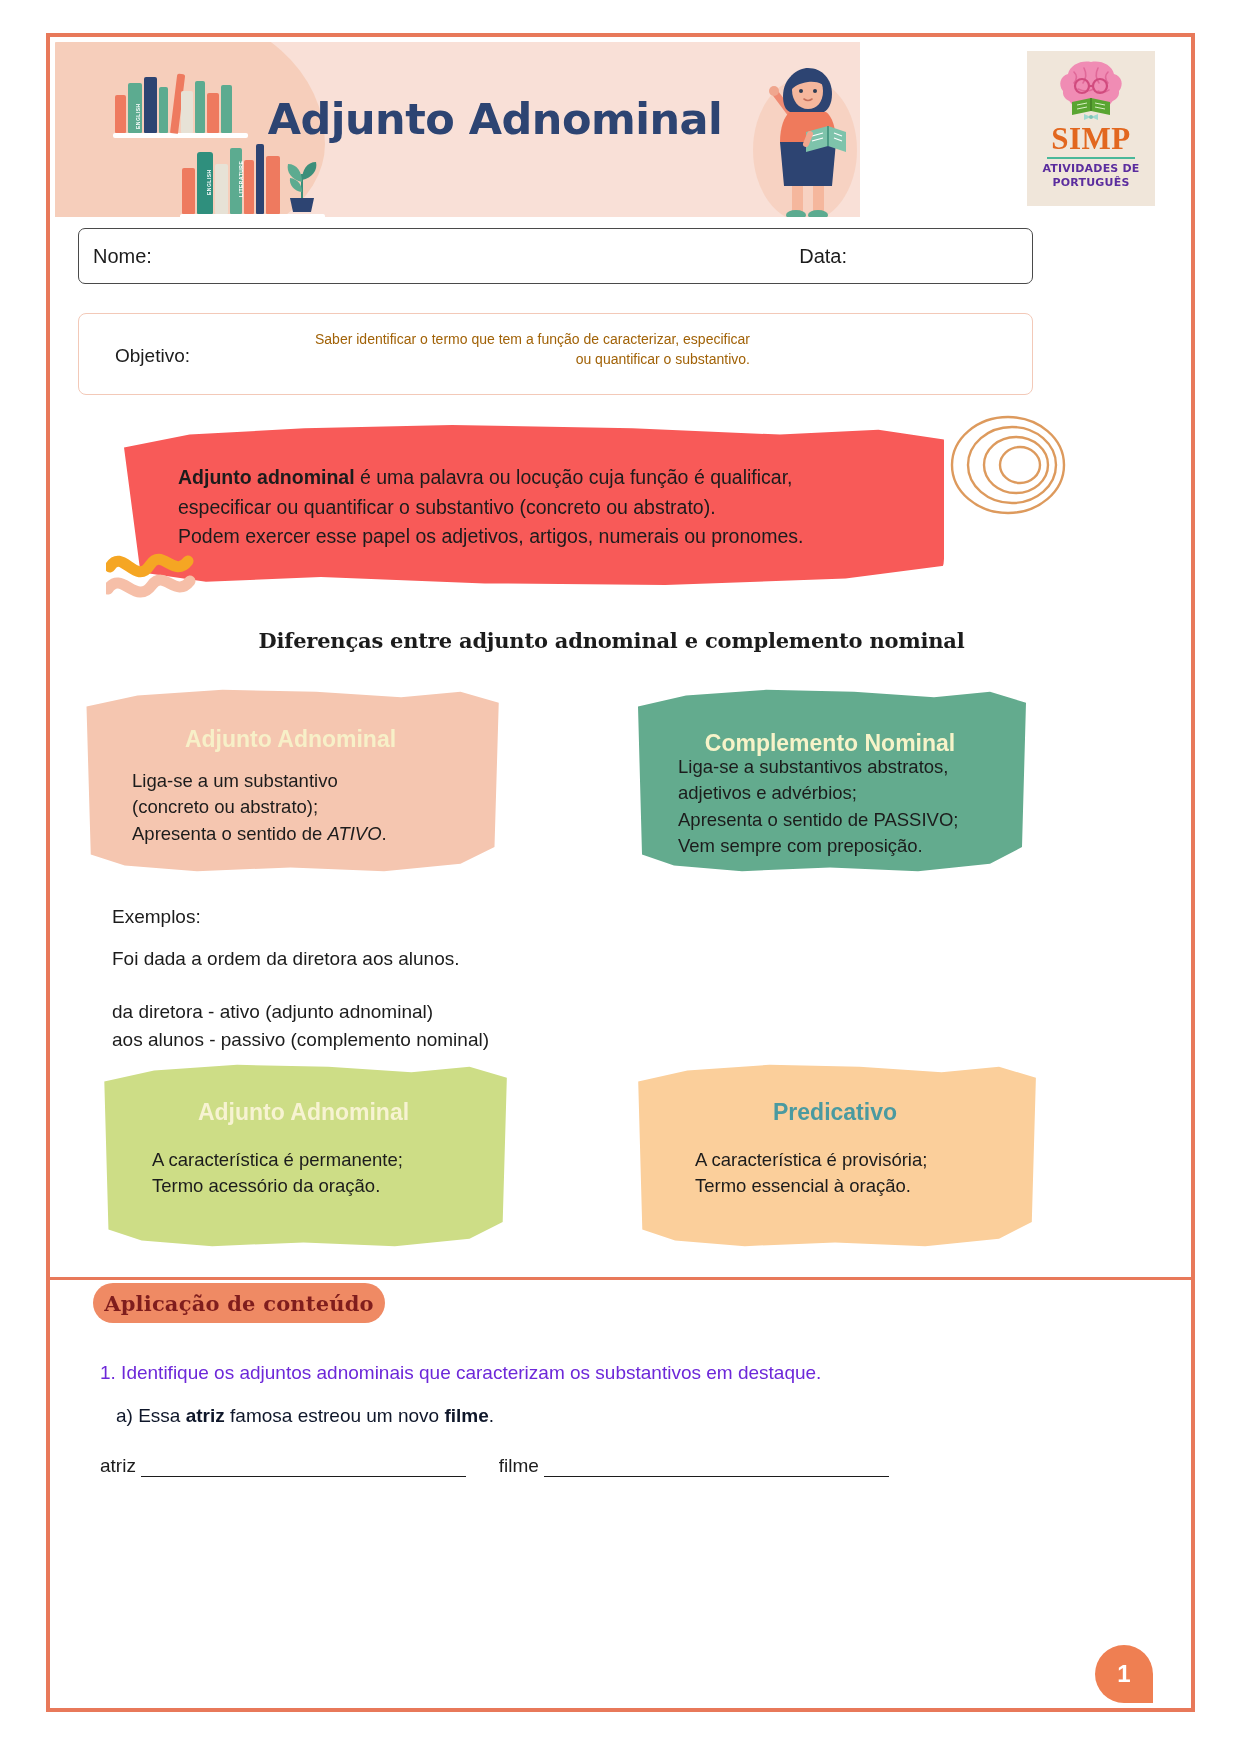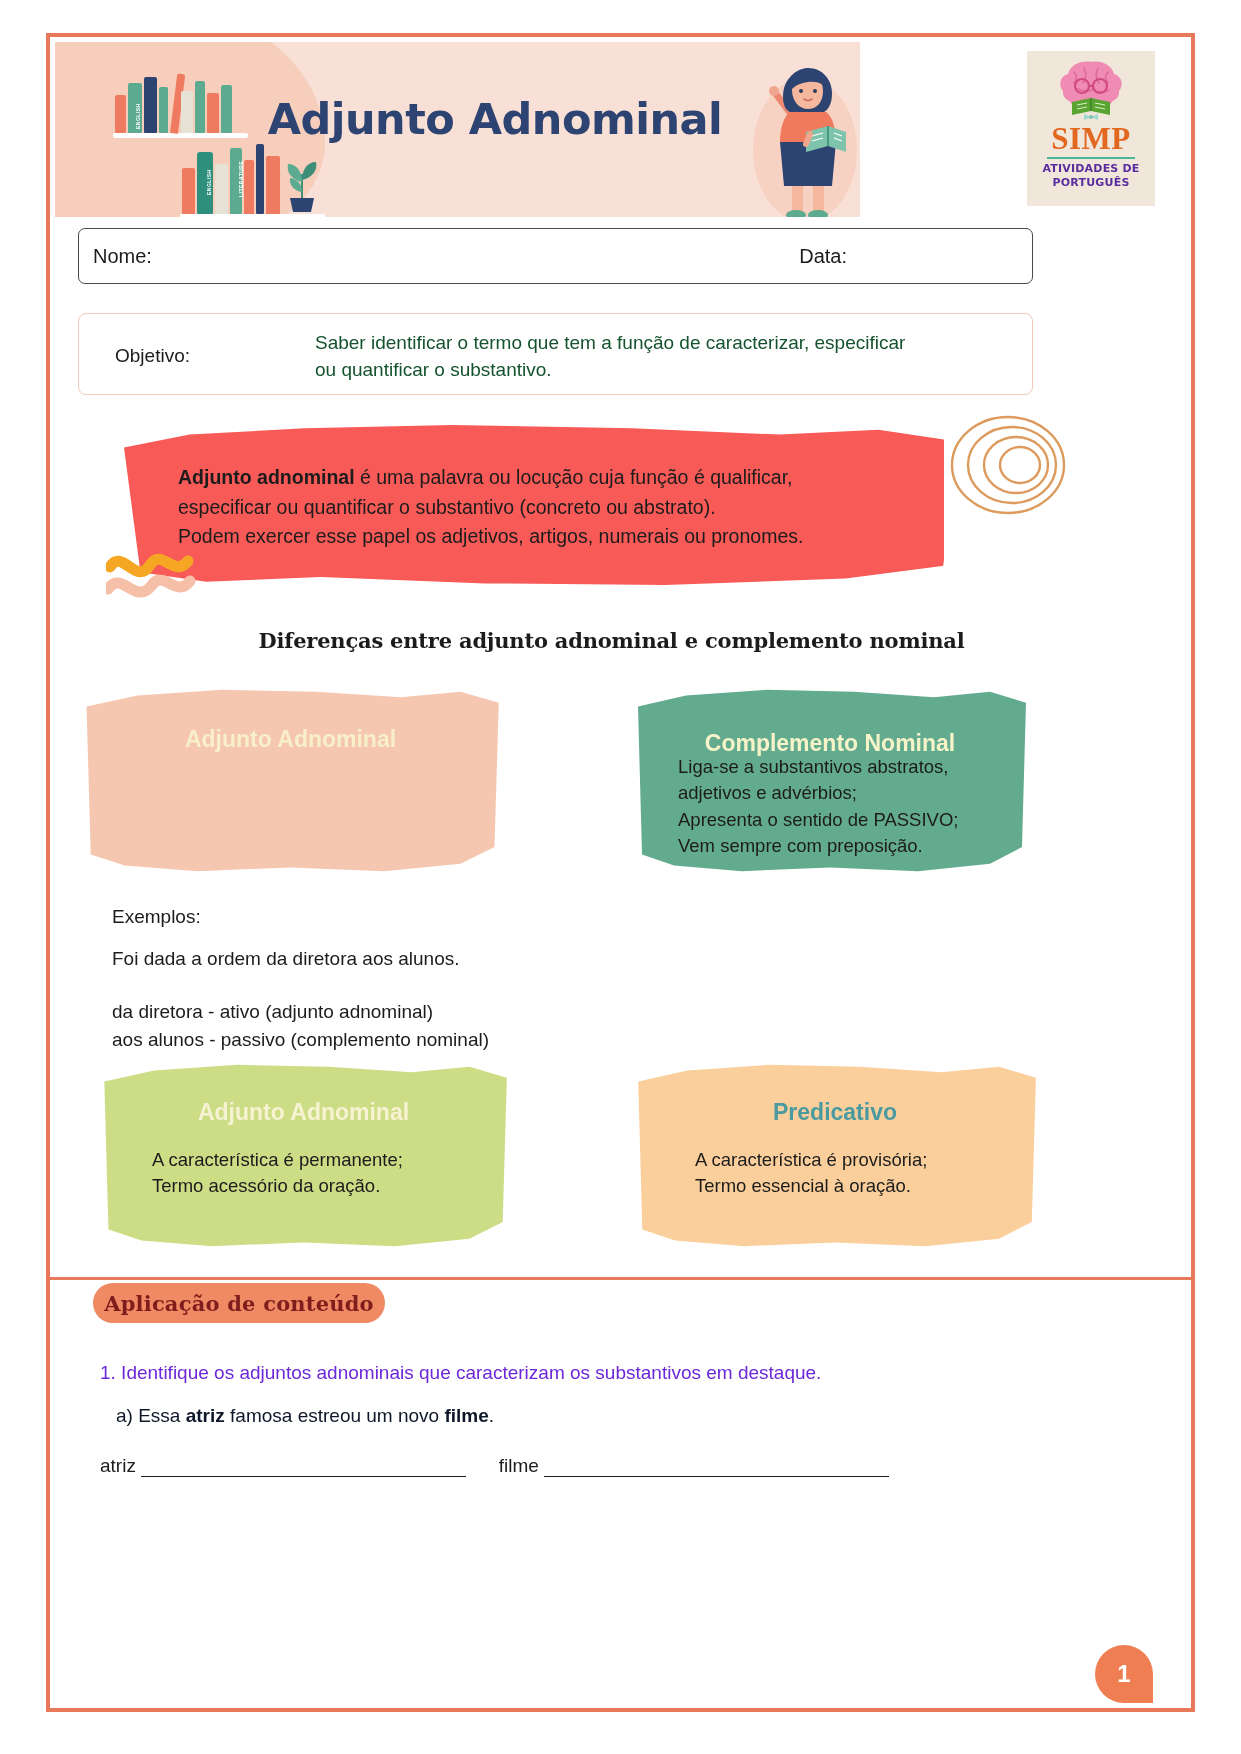--- a/index.html
+++ b/index.html
@@ -66,21 +66,21 @@
     display:flex;align-items:center;box-sizing:border-box;
   }
   .name-label{font-size:20px;color:#1c1c1c;margin-left:14px;}
   .date-label{font-size:20px;color:#1c1c1c;position:absolute;right:185px;}
   
   .obj-box{
     position:absolute;left:78px;top:313px;width:955px;height:82px;
     border:1.5px solid #f3c9b8;border-radius:8px;background:#fff;box-sizing:border-box;
   }
   .obj-label{position:absolute;left:36px;top:31px;font-size:19px;color:#1c1c1c;}
-  .obj-text{position:absolute;left:236px;top:16px;font-size:19px;color:#14532d;line-height:1.42;}
+  .obj-text{position:absolute;left:236px;top:16px;font-size:14px;color:#a16207;line-height:1.42;text-align:right;}
   
   .banner-wrap{position:absolute;left:96px;top:405px;width:980px;height:200px;}
   .swirls{position:absolute;right:6px;top:0px;width:130px;height:125px;}
   .banner-shape{
     position:absolute;left:28px;top:20px;width:820px;height:160px;
     background:#f85a58;
     border-radius:18px 16px 26px 22px;
     clip-path:polygon(0% 14%, 8% 6%, 22% 2%, 40% 0%, 62% 2%, 80% 6%, 92% 3%, 100% 9%,
                       100% 88%, 88% 96%, 66% 100%, 44% 99%, 24% 95%, 10% 98%, 2% 92%);
   }
@@ -288,20 +288,27 @@
   <svg class="squiggle" style="left:10px;top:140px;" width="120" height="62" viewBox="0 0 120 62">
     <path d="M4 22 C16 2 30 42 44 20 C56 2 68 34 82 16" stroke="#f5a623" stroke-width="11" fill="none" stroke-linecap="round"></path>
     <path d="M2 44 C16 24 30 62 46 40 C58 24 70 54 84 36" stroke="#f6bfa8" stroke-width="11" fill="none" stroke-linecap="round"></path>
   </svg>
 </div>
 
 <div class="sec-head">Diferenças entre adjunto adnominal e complemento nominal</div>
 
 <div class="blob box-pink">
   <div class="blob-title" style="top:38px;color:#f7f0c8;">Adjunto Adnominal</div>
+  <div class="blob-body" style="left:54px;top:80px;">
+    <div>Liga-se a um substantivo</div>
+    <div>(concreto ou abstrato);</div>
+    <div>
+      <span>Apresenta o sentido de </span><i>ATIVO</i><span>.</span>
+    </div>
+  </div>
 </div>
 
 <div class="blob box-green">
   <div class="blob-title" style="top:42px;color:#f7f3c9;">Complemento Nominal</div>
   <div class="blob-body" style="left:48px;top:66px;">
     <div>Liga-se a substantivos abstratos,</div>
     <div>adjetivos e advérbios;</div>
     <div>Apresenta o sentido de PASSIVO;</div>
     <div>Vem sempre com preposição.</div>
   </div>

